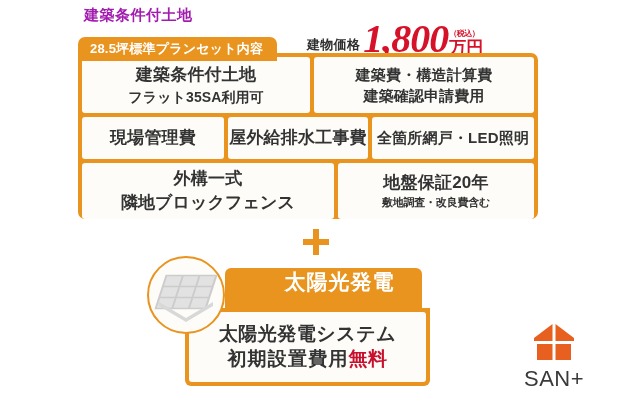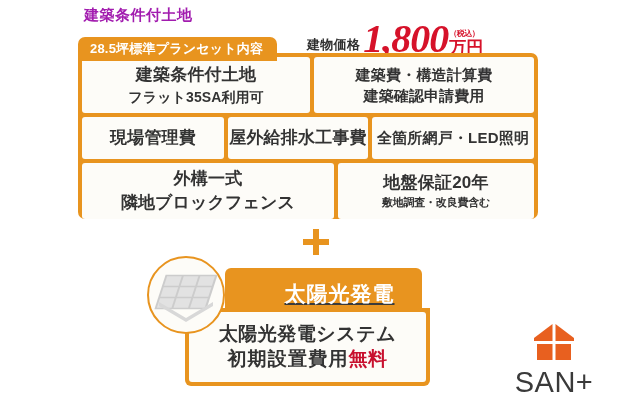--- a/index.html
+++ b/index.html
@@ -205,24 +205,23 @@
   }
   .solar-head {
     position: absolute;
     left: 40px;
     top: 0;
     right: 8px;
     height: 40px;
     background: #e8941f;
     border-radius: 6px 6px 0 0;
     display: flex;
-    align-items: flex-end;
+    align-items: flex-start;
     justify-content: center;
     z-index: 1;
-    text-decoration: underline;
   }
   .solar-head-text {
     color: #ffffff;
     font-size: 21px;
     font-weight: bold;
     letter-spacing: 1px;
     white-space: nowrap;
     padding-left: 32px;
   }
   .solar-body {
@@ -298,21 +297,21 @@
     top: 0;
     width: 46px;
     height: 40px;
   }
   .logo-text {
     position: absolute;
     left: 0;
     right: 0;
     top: 42px;
     text-align: center;
-    font-size: 29px;
+    font-size: 22px;
     color: #3a3a3a;
     letter-spacing: 0.5px;
     font-family: "Liberation Sans", "DejaVu Sans", sans-serif;
   }
 </style>
 </head>
 <body>
 
 <div class="stage">
 

